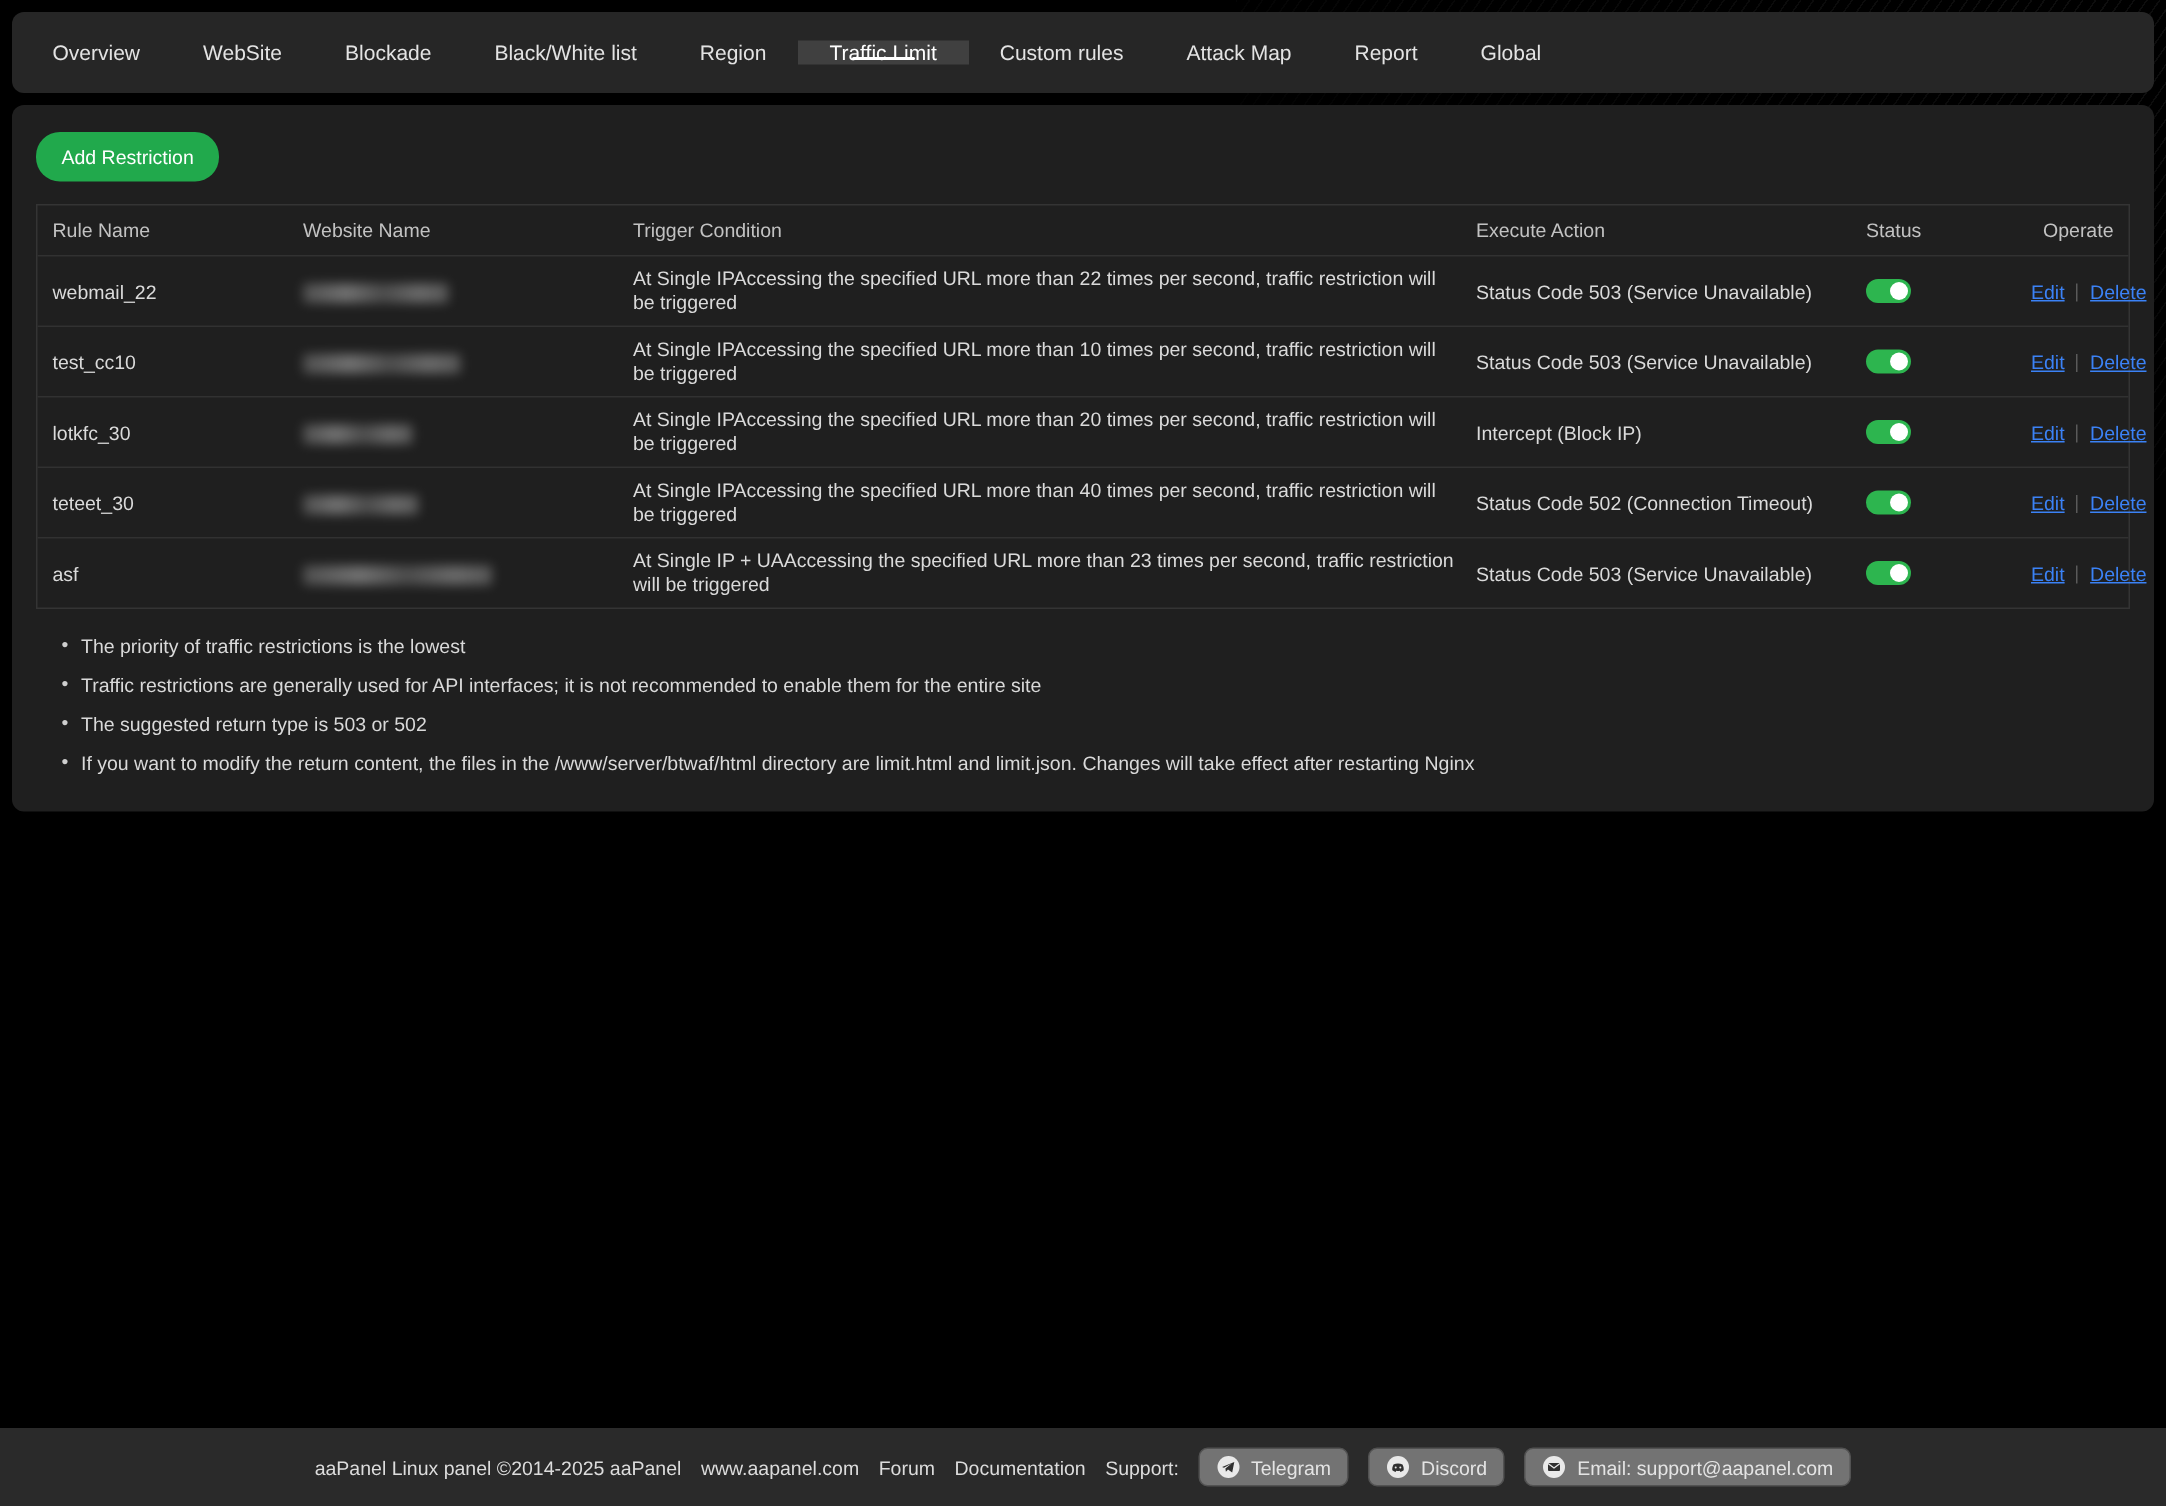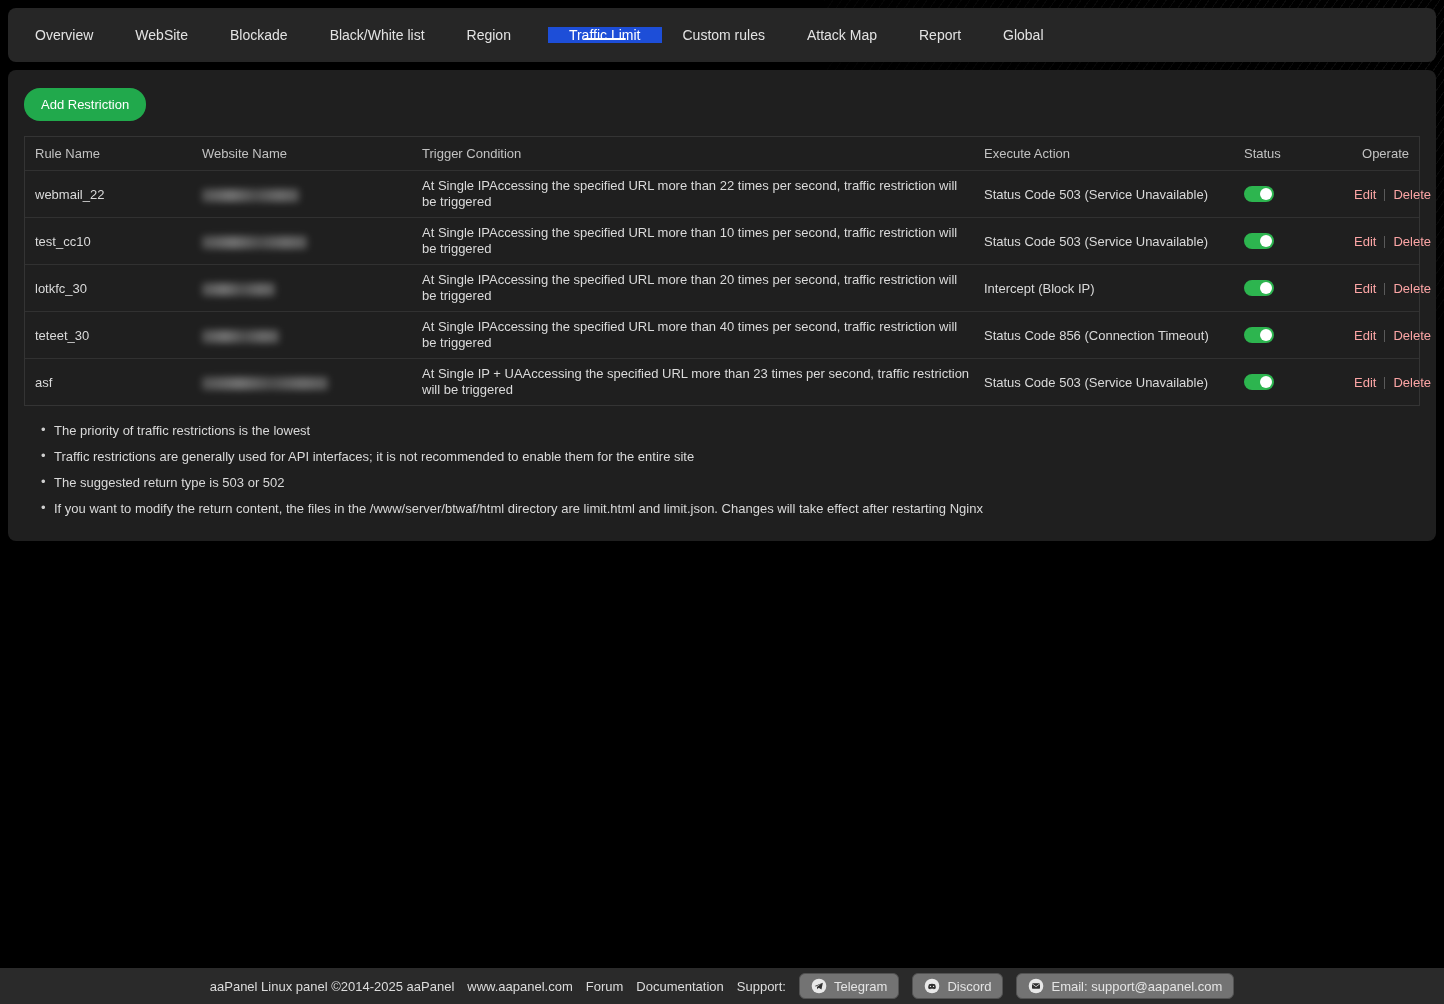--- a/index.html
+++ b/index.html
@@ -26,21 +26,21 @@
     margin:8px 8px 0; height:54px;
     background:#262626; border-radius:8px;
     display:flex; align-items:center; padding:0 6px;
     position:relative; z-index:1; overflow:hidden;
   }
   .tab {
     display:flex; align-items:center; padding:0 21px;
     color:#e3e3e3; font-size:14px; cursor:pointer;
     position:relative; white-space:nowrap;
   }
-  .tab.active { background:#1d4ed8; color:#ffffff;margin-left:16px; }
+  .tab.active { background:#404040; color:#ffffff; }
   .tab.active::after {
     content:""; position:absolute; left:50%; transform:translateX(-50%);
     bottom:3px; width:42px; height:2px; background:#fff; border-radius:1px;
   }
 
   
   .panel {
     margin:8px 8px 0; background:#1f1f1f; border-radius:8px;
     padding:16px 16px 14px; position:relative; z-index:1;
   }
@@ -59,21 +59,21 @@
   }
   .t-head { color:#c2c2c2; font-size:13px; height:33px; }
   .t-row {
     border-top:1px solid #313131;
     font-size:13px; color:#dadada; min-height:45px;
   }
   .cell { padding-right:8px; }
   .c1 { padding-left:10px; }
   .trigger { padding:7px 14px 7px 0; line-height:16px; }
   .operate { text-align:right; padding-right:10px; white-space:nowrap; }
-  .op-link { cursor:pointer; color:#fca5a5; }
+  .op-link { cursor:pointer; color:#3b82f6;text-decoration:underline; }
   .op-divider {
     display:inline-block; width:1px; height:12px; background:#5a5a5a;
     margin:0 8px; vertical-align:-2px;
   }
   .redacted {
     display:inline-block; height:13px; border-radius:2px;
     background:linear-gradient(90deg,#6f6f6f,#a8a8a8 30%,#6a6a6a 55%,#9b9b9b 80%,#7a7a7a);
     filter:blur(3.5px); opacity:.6; vertical-align:middle;
   }
   .toggle {
@@ -91,21 +91,21 @@
     position:relative; color:#d9d9d9; font-size:13px;
     margin-bottom:11px; line-height:15px;
   }
   .notes li::before {
     content:"•"; position:absolute; left:-13px; top:-1px;
     color:#cfcfcf; font-size:13px;
   }
 
   
   .footer {
-    margin-top:auto; height:36px; background:#2a2a2a;
+    margin-top:auto; height:52px; background:#2a2a2a;
     display:flex; align-items:center; justify-content:center;
     gap:13px; font-size:13px; color:#dcdcdc; position:relative; z-index:1;
   }
   .f-link { cursor:pointer; }
   .pill {
     display:flex; align-items:center; gap:7px;
     background:#737373; border:1px solid #525252; border-radius:6px;
     padding:0 11px; height:26px; cursor:pointer; color:#e4e4e4;
   }
   .pill svg { display:block; }
@@ -170,21 +170,21 @@
       <div class="cell"><span class="toggle"></span></div>
       <div class="cell operate">
         <span class="op-link">Edit</span><span class="op-divider"></span><span class="op-link">Delete</span>
       </div>
     </div>
 
     <div class="t-row">
       <div class="cell c1">teteet_30</div>
       <div class="cell"><span class="redacted" style="width:77px"></span></div>
       <div class="cell trigger">At Single IPAccessing the specified URL more than 40 times per second, traffic restriction will be triggered</div>
-      <div class="cell">Status Code 856 (Connection Timeout)</div>
+      <div class="cell">Status Code 502 (Connection Timeout)</div>
       <div class="cell"><span class="toggle"></span></div>
       <div class="cell operate">
         <span class="op-link">Edit</span><span class="op-divider"></span><span class="op-link">Delete</span>
       </div>
     </div>
 
     <div class="t-row">
       <div class="cell c1">asf</div>
       <div class="cell"><span class="redacted" style="width:126px"></span></div>
       <div class="cell trigger">At Single IP + UAAccessing the specified URL more than 23 times per second, traffic restriction will be triggered</div>

